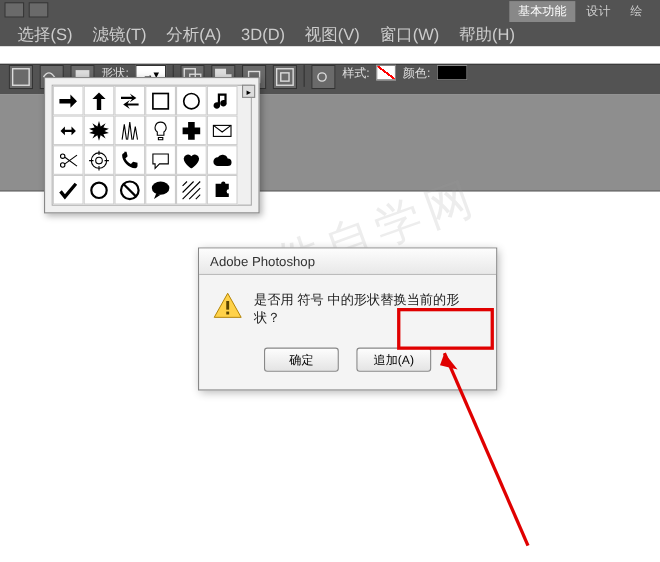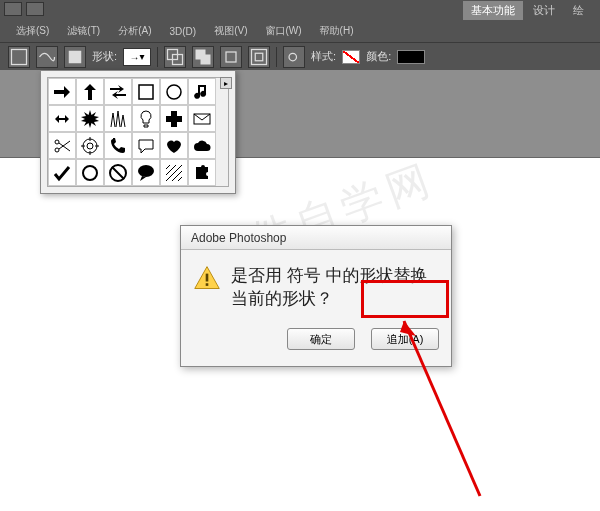--- a/index.html
+++ b/index.html
@@ -1,42 +1,42 @@
 <!DOCTYPE html>
 <html><head>
 <meta charset="utf-8">
 <style>
 * { margin: 0; padding: 0; box-sizing: border-box; font-family: "Microsoft YaHei", sans-serif; }
 body { width: 600px; height: 511px; background: #fff; overflow: hidden; position: relative; }
 .top-tabs { height: 20px; background: #535353; display: flex; justify-content: flex-end; align-items: center; padding-right: 8px; gap: 2px; padding-left: 30px; }
 .tab { font-size: 11px; color: #ccc; padding: 2px 8px; cursor: pointer; }
 .tab.active { background: #888; color: #fff; }
 .menubar { height: 22px; background: #535353; display: flex; align-items: center; padding-left: 8px; gap: 2px; }
-.menu-item { font-size: 10px; color: #ccc; padding: 2px 8px; cursor: pointer; }
-.optbar { height: 28px; background: #535353; display: flex; align-items: center; padding-left: 8px; gap: 6px; border-top: 1px solid #3a3a3a; }
+.menu-item { font-size: 15px; color: #ccc; padding: 2px 8px; cursor: pointer; }
+.optbar { height: 28px; background: #535353; display: flex; align-items: flex-start; padding-left: 8px; gap: 6px; border-top: 1px solid #3a3a3a; margin-top: 16px; }
 .optbar .tool-icon { width: 22px; height: 22px; background: #6a6a6a; border: 1px solid #333; display: flex; align-items: center; justify-content: center; }
 .optbar .lbl { font-size: 11px; color: #ddd; }
 .arrow-dd { width: 28px; height: 18px; background: #fff; border: 1px solid #333; display: flex; align-items: center; justify-content: center; font-size: 10px; }
 .sep { width: 1px; height: 20px; background: #333; }
 .color-swatch { width: 28px; height: 14px; background: #000; border: 1px solid #888; }
 .diag-swatch { width: 18px; height: 14px; background: #fff; border: 1px solid #888; position: relative; }
 .diag-swatch::after { content: ""; position: absolute; left: 0; top: 0; right: 0; bottom: 0; background: linear-gradient(to top right, transparent 45%, red 45%, red 55%, transparent 55%); }
 .gray-area { height: 88px; background: #8e8e8e; border-bottom: 1px solid #666; }
 .shape-popup { position: absolute; left: 40px; top: 70px; width: 196px; background: #f0f0f0; border: 1px solid #888; box-shadow: 2px 2px 6px rgba(0,0,0,0.3); padding: 6px; }
 .shape-grid { display: grid; grid-template-columns: repeat(6, 28px); grid-auto-rows: 27px; gap: 0; border: 1px solid #aaa; }
 .shape-cell { border: 1px solid #ccc; display: flex; align-items: center; justify-content: center; background: #fff; font-size: 16px; color: #000; cursor: pointer; }
 .shape-cell svg { width: 20px; height: 20px; }
 .popup-scroller { position: absolute; right: 3px; top: 6px; width: 12px; height: 12px; border: 1px solid #888; background: #ddd; display: flex; align-items: center; justify-content: center; font-size: 8px; cursor: pointer; }
 .dialog { position: absolute; left: 180px; top: 225px; width: 272px; background: #f4f4f4; border: 1px solid #888; box-shadow: 2px 2px 8px rgba(0,0,0,0.3); }
 .dlg-title { height: 24px; background: linear-gradient(#fdfdfd,#e8e8e8); border-bottom: 1px solid #bbb; font-size: 12px; padding-left: 10px; display: flex; align-items: center; color: #333; }
 .dlg-body { padding: 14px 12px 16px 12px; }
 .dlg-msg-row { display: flex; align-items: flex-start; gap: 10px; margin-bottom: 18px; }
 .warn-icon { width: 28px; height: 28px; flex-shrink: 0; }
-.dlg-msg { font-size: 17px; color: #222; }
-.dlg-btns { display: flex; justify-content: flex-end; gap: 16px; }
+.dlg-msg { font-size: 12px; color: #222; }
+.dlg-btns { display: flex; justify-content: center; gap: 16px; }
 .dlg-btn { width: 68px; height: 22px; font-size: 11px; background: linear-gradient(#fdfdfd,#e4e4e4); border: 1px solid #888; border-radius: 3px; cursor: pointer; display: flex; align-items: center; justify-content: center; }
 .highlight { position: absolute; border: 3px solid #e00000; pointer-events: none; }
 .highlight.h1 { left: 361px; top: 280px; width: 88px; height: 38px; }
 .arrow-red { position: absolute; left: 358px; top: 318px; width: 140px; height: 180px; pointer-events: none; }
 .watermark { position: absolute; left: 200px; top: 190px; font-size: 42px; color: rgba(155,155,155,0.18); transform: rotate(-20deg); pointer-events: none; letter-spacing: 6px; }
 .small-icons-left { position: absolute; left: 4px; top: 2px; display: flex; gap: 4px; }
 .small-ctl { width: 18px; height: 14px; background: #6a6a6a; border: 1px solid #333; }
 </style>
 </head>
 <body>

